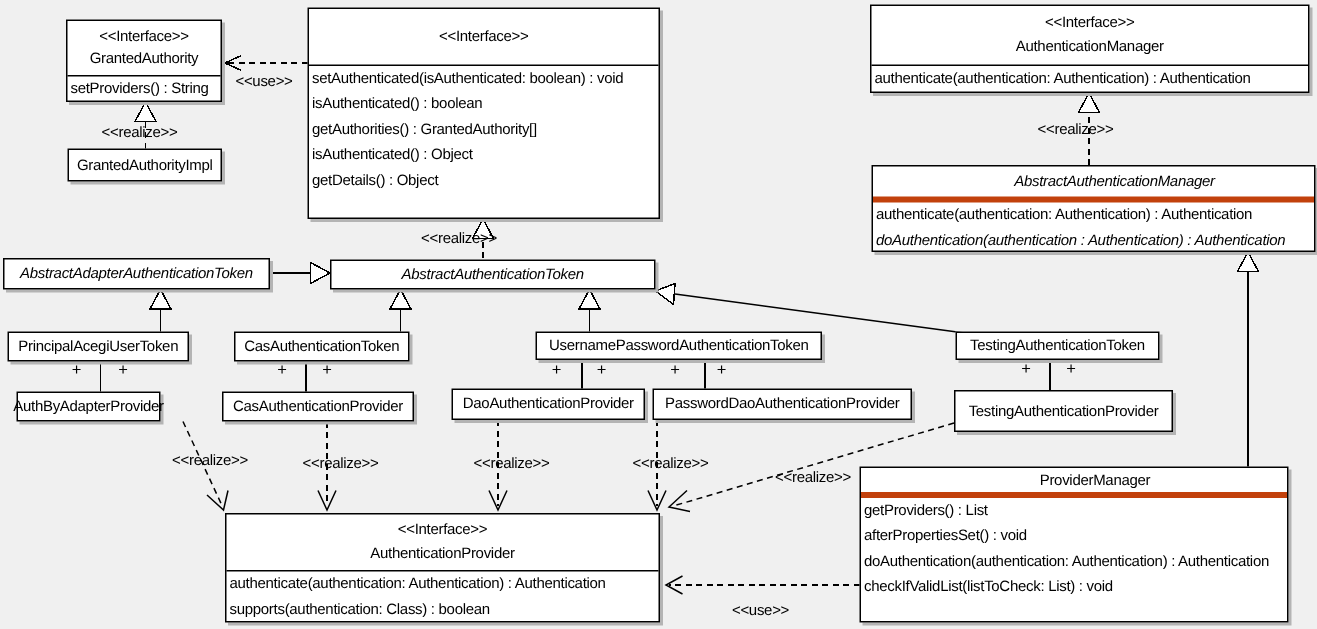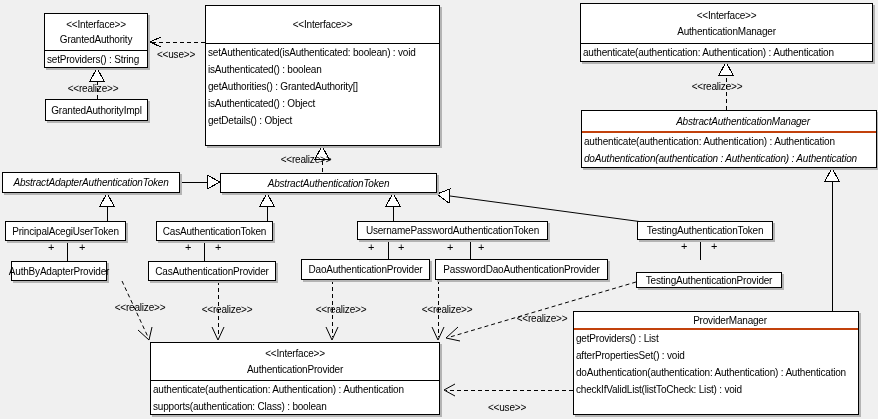--- a/index.html
+++ b/index.html
@@ -8,21 +8,21 @@
     background:#f0f0f0;
     font-family:"Liberation Sans",sans-serif;
     font-size:10px;letter-spacing:-0.2px;color:#000;
   }
   #wires{position:absolute;left:0;top:0;width:878px;height:419px;}
   .ubox{
     position:absolute;background:#fff;border:1px solid #000;
     box-shadow:2px 2px 0 #b4b4b4;box-sizing:border-box;white-space:nowrap;
   }
   .hd2{border-bottom:1px solid #000;text-align:center;display:flex;flex-direction:column;justify-content:space-evenly;}
-  .hd1{border-bottom:2px solid #c2410c;text-align:center;display:flex;align-items:center;justify-content:center;padding-left:28px;}
+  .hd1{border-bottom:4px solid #c2410c;text-align:center;display:flex;align-items:center;justify-content:center;padding-left:28px;}
   .nmonly{width:100%;height:100%;display:flex;align-items:center;justify-content:center;text-align:center;}
   .mt{line-height:17px;padding-left:2px;overflow:visible;}
   .it{font-style:italic;}
   .lbl{position:absolute;transform:translateX(-50%);white-space:nowrap;}
   .plus{position:absolute;transform:translateX(-50%);font-size:11px;line-height:11px;}
   line,polyline,polygon{stroke:#000;stroke-width:1;}
   .dash{stroke-dasharray:4 3;}
   .tri{fill:#fff;}
   .oarr{fill:none;}
 </style>
@@ -154,21 +154,21 @@
   </div>
 
   <div class="ubox" style="left:301px;top:259px;width:129px;height:21px">
     <div class="nmonly">DaoAuthenticationProvider</div>
   </div>
 
   <div class="ubox" style="left:435px;top:259px;width:173px;height:21px">
     <div class="nmonly">PasswordDaoAuthenticationProvider</div>
   </div>
 
-  <div class="ubox" style="left:636px;top:272px;width:146px;height:16px">
+  <div class="ubox" style="left:636px;top:260px;width:146px;height:28px">
     <div class="nmonly">TestingAuthenticationProvider</div>
   </div>
 
   <div class="ubox" style="left:150px;top:342px;width:290px;height:73px">
     <div class="hd2" style="height:37px">
       <div>&lt;&lt;Interface&gt;&gt;</div>
       <div>AuthenticationProvider</div>
     </div>
     <div class="mt">authenticate(authentication: Authentication) : Authentication</div>
     <div class="mt">supports(authentication: Class) : boolean</div>

